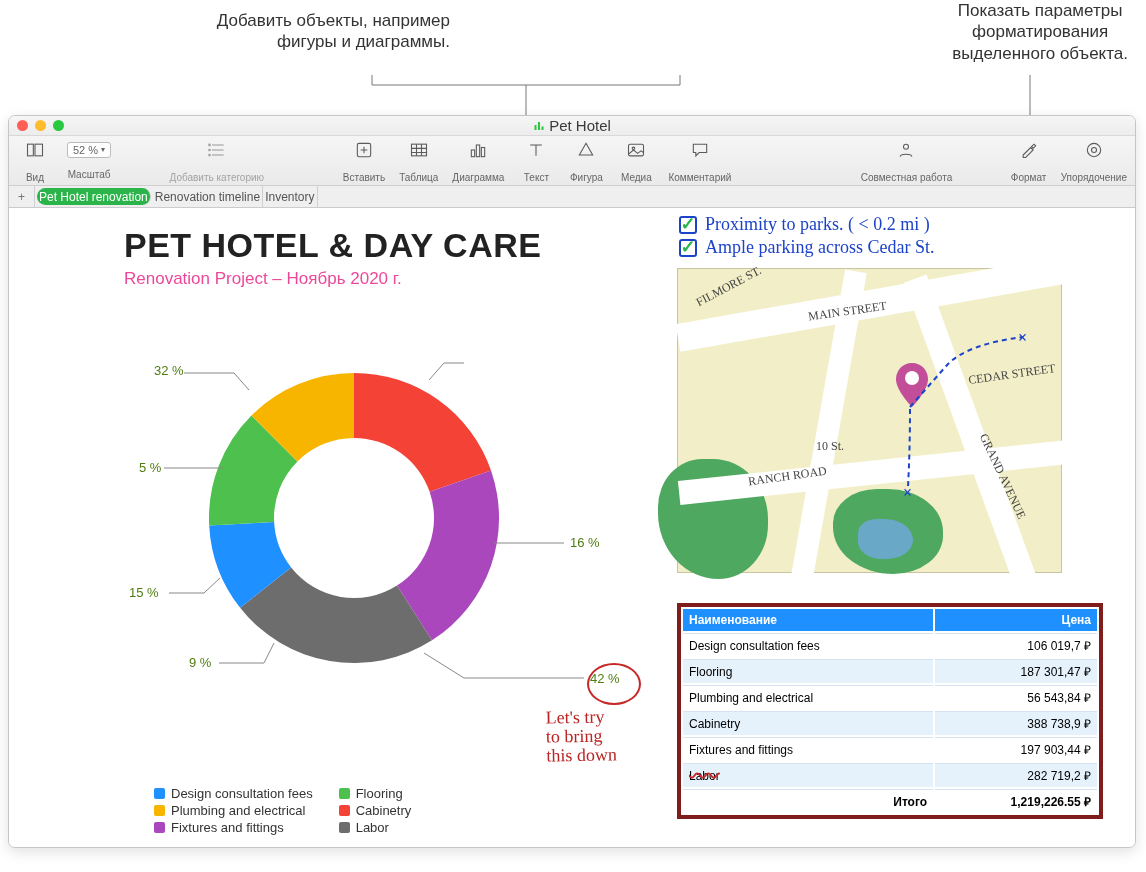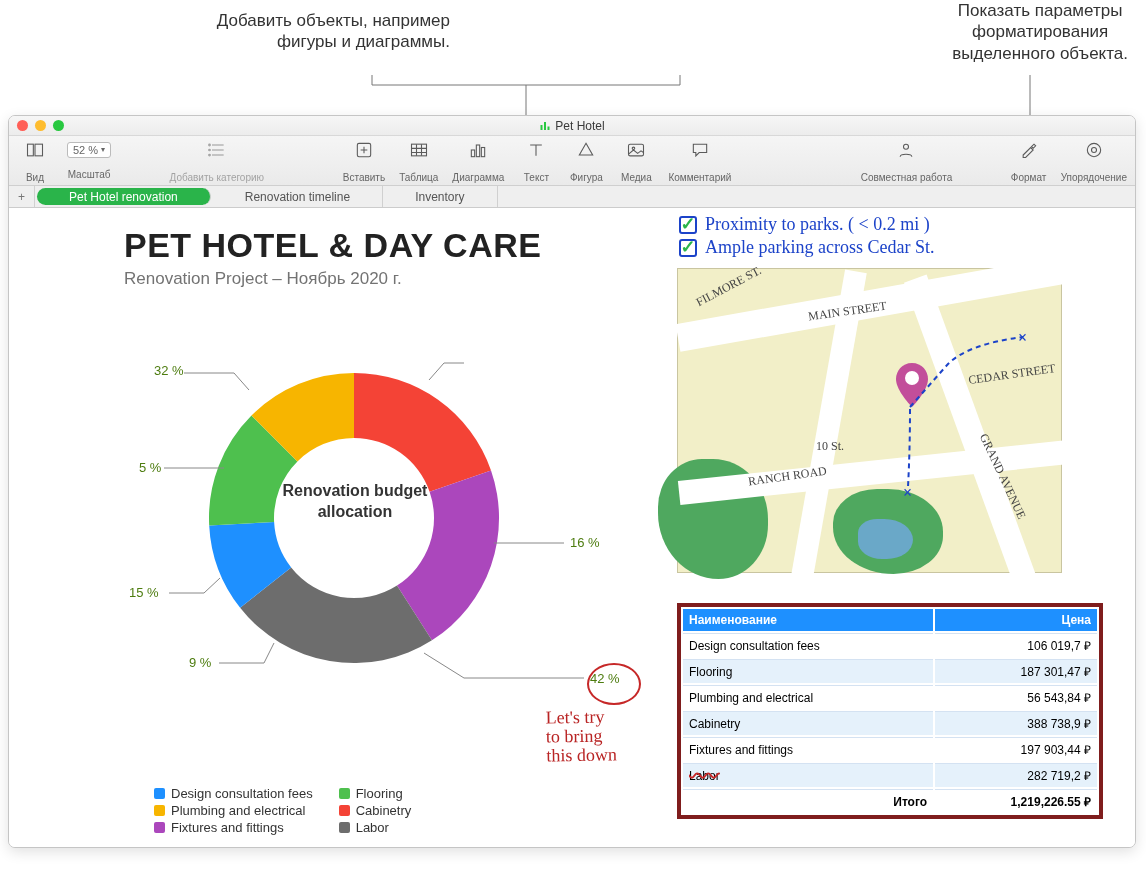--- a/index.html
+++ b/index.html
@@ -31,46 +31,46 @@
   .titlebar {
     height: 20px;
     background: linear-gradient(#f6f6f6,#ececec);
     border-bottom:1px solid #d8d8d8;
     display:flex; align-items:center; gap:7px; padding:0 8px;
     position:relative;
   }
   .traffic { display:flex; gap:7px; align-items:center; }
   .traffic span{ width:11px;height:11px;border-radius:50%; }
   .tclose{background:#ff5f57}.tmin{background:#febc2e}.tmax{background:#28c840}
-  .wintitle{position:absolute; left:0;right:0;text-align:center;font-size:12px;color:#3a3a3a;display:flex;justify-content:center;align-items:center;gap:4px;}
+  .wintitle{position:absolute; left:0;right:0;text-align:center;font-size:15px;color:#3a3a3a;display:flex;justify-content:center;align-items:center;gap:4px;}
   .wintitle svg{width:12px;height:12px;}
 
   .toolbar{
     height:50px;
     background: linear-gradient(#f5f5f5,#eaeaea);
     border-bottom:1px solid #cfcfcf;
     display:flex; align-items:center; padding:0 8px; gap:14px;
     font-size:10px; color:#666;
   }
   .tb-btn{display:flex;flex-direction:column;align-items:center;gap:11px;min-width:36px;}
   .tb-btn .icon{height:22px;display:flex;align-items:center;justify-content:center;color:#5a5a5a;}
   .tb-btn svg{width:20px;height:20px;stroke:#5b5b5b;fill:none;stroke-width:1.3;}
   .zoom-select{border:1px solid #bbb;border-radius:3px;padding:1px 5px;font-size:11px;background:#fff;display:flex;align-items:center;gap:3px;}
   .spacer{flex:1;}
 
   .sheet-tabs{height:22px;background:#efefef;display:flex;align-items:stretch;border-bottom:1px solid #ccc;font-size:12px;}
-  .sheet-tab{padding:2px 32px;display:flex;align-items:center;white-space:nowrap;color:#555;border-right:1px solid #d0d0d0;}
+  .sheet-tab{padding:2px 2px;display:flex;align-items:center;white-space:nowrap;color:#555;border-right:1px solid #d0d0d0;}
   .sheet-tab.active{background:#2ab44a;color:#fff;border-radius:9px;margin:2px 2px;}
   .plus-tab{width:26px;display:flex;align-items:center;justify-content:center;color:#777;border-right:1px solid #d0d0d0;}
 
   .canvas{position:absolute;top:92px;left:0;right:0;bottom:0;background:#fff;}
 
   .title-block{position:absolute;left:115px;top:18px;}
   .title-block h1{font-size:34px;font-weight:800;letter-spacing:.5px;color:#222;}
-  .title-block h2{font-size:17px;font-weight:500;color:#737373;margin-top:4px;}
+  .title-block h2{font-size:17px;font-weight:500;color:#ec4899;margin-top:4px;}
 
   .donut-wrap{position:absolute;left:115px;top:95px;width:550px;height:480px;}
   .donut-center{position:absolute;left:116px;top:178px;width:230px;text-align:center;font-size:16px;font-weight:600;color:#333;line-height:1.3;}
   .dlabel{position:absolute;font-size:13px;color:#4d7c0f;white-space:nowrap;}
 
   .legend{position:absolute;left:145px;bottom:12px;display:grid;grid-template-columns:1fr 1fr;column-gap:26px;row-gap:2px;font-size:13px;color:#333;}
   .legend div{display:flex;align-items:center;gap:6px;}
   .legend .sw{width:11px;height:11px;border-radius:2px;}
 
   .circled{position:absolute;left:578px;top:455px;width:54px;height:42px;border:2px solid #c62828;border-radius:50%;}
@@ -298,24 +298,20 @@
         <g stroke="#888" stroke-width="1" fill="none">
           <path d="M305 77 L320 60 L340 60"></path>
           <path d="M125 87 L110 70 L60 70"></path>
           <path d="M100 165 L86 165 L40 165"></path>
           <path d="M96 275 L80 290 L45 290"></path>
           <path d="M150 340 L140 360 L95 360"></path>
           <path d="M370 240 L395 240 L440 240"></path>
           <path d="M300 350 L340 375 L460 375"></path>
         </g>
       </svg>
-      <div class="donut-center">
-        <div>Renovation budget</div>
-        <div>allocation</div>
-      </div>
       <span class="dlabel" style="left:30px;top:60px">32 %</span>
       <span class="dlabel" style="left:15px;top:157px">5 %</span>
       <span class="dlabel" style="left:5px;top:282px">15 %</span>
       <span class="dlabel" style="left:65px;top:352px">9 %</span>
       <span class="dlabel" style="left:466px;top:368px">42 %</span>
       <span class="dlabel" style="left:446px;top:232px">16 %</span>
     </div>
 
     <div class="circled"></div>
     <div class="hand-note">

